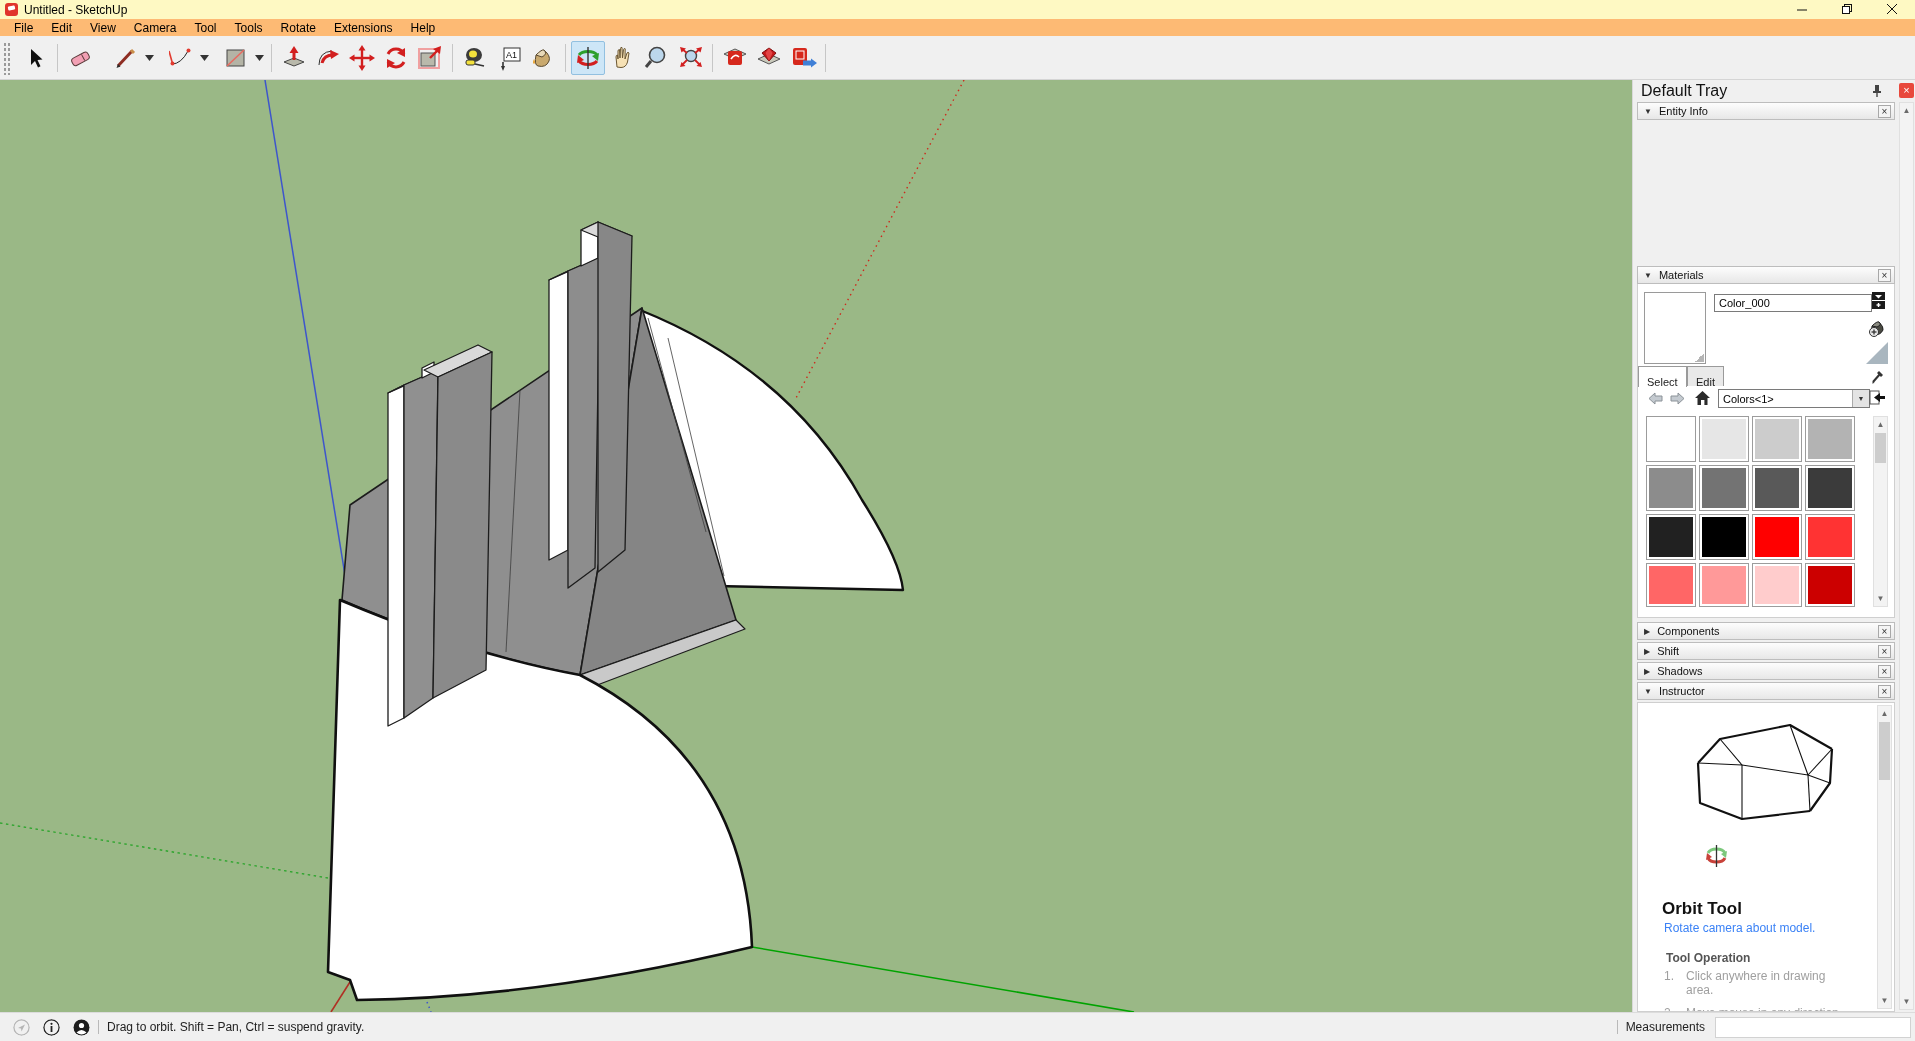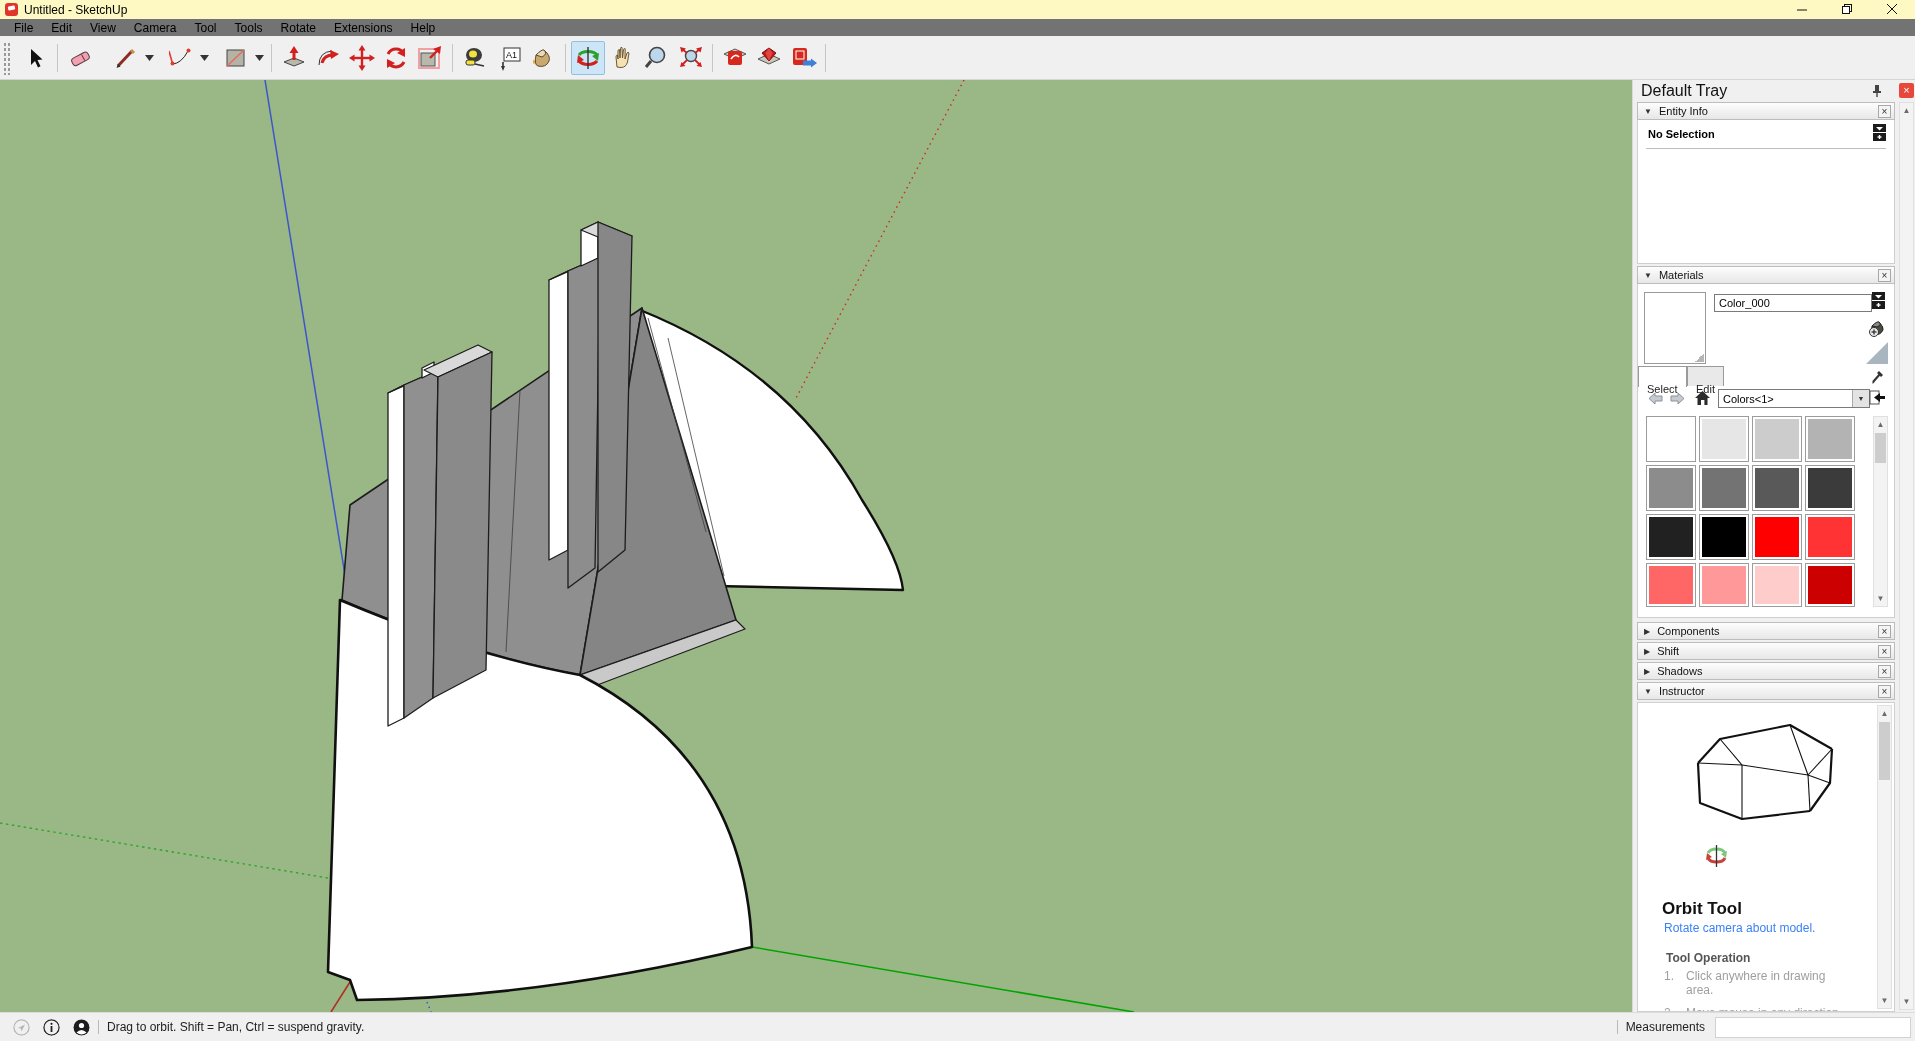--- a/index.html
+++ b/index.html
@@ -3,21 +3,21 @@
 <meta charset="utf-8">
 <style>
   * { margin:0; padding:0; box-sizing:border-box; }
   html,body { width:1915px; height:1041px; overflow:hidden; font-family:"Liberation Sans", sans-serif; background:#fff; }
   .titlebar { height:19px; background:#fef9c3; display:flex; align-items:center; position:relative; }
   .su-logo { width:13px; height:13px; margin:0 6px 0 5px; background:#e0352b; border-radius:3px; position:relative; }
   .su-logo:after { content:""; position:absolute; left:3px; top:3px; width:7px; height:4px; background:#fff; border-radius:1px; transform:rotate(-12deg); }
   .title-text { font-size:12px; color:#000; }
   .win-controls { position:absolute; right:0; top:0; height:19px; display:flex; }
   .win-btn { width:45px; height:19px; display:flex; align-items:center; justify-content:center; font-size:12px; color:#111; }
-  .menubar { height:18px; background:#737373; display:flex; align-items:center; padding-left:5px; border-bottom:1px solid #f0f0f0; }
+  .menubar { height:18px; background:#fdba74; display:flex; align-items:center; padding-left:5px; border-bottom:1px solid #f0f0f0; }
   .menu-item { font-size:12px; color:#000; padding:1px 9px; }
   .toolbar { height:43px; background:#f0f0f0; border-bottom:1px solid #d5d5d5; display:flex; align-items:center; position:relative; }
   .grip { width:8px; height:34px; margin-left:2px; background-image:radial-gradient(#9a9a9a 1px, transparent 1.2px); background-size:4px 5px; background-position:1px 1px; }
   .tb-btn { width:34px; height:34px; display:flex; align-items:center; justify-content:center; flex:0 0 auto; }
   .tb-btn.active { background:#cde6f7; border:1px solid #92c0e0; border-radius:2px; }
   .tb-dd { width:13px; height:34px; display:flex; align-items:center; justify-content:center; flex:0 0 auto; }
   .tb-dd svg { display:block; }
   .tb-sep { width:1px; height:28px; background:#c6c6c6; margin:0 5px; flex:0 0 auto; }
   .workarea { display:flex; height:932px; position:relative; }
   .viewport { width:1632px; height:932px; position:relative; background:#9ab886; }
@@ -32,21 +32,21 @@
   .section-header .tri { font-size:8px; margin-right:7px; color:#333; }
   .close-box { position:absolute; right:3px; top:2px; width:13px; height:13px; border:1px solid #a8a8a8; background:#f4f4f4; font-size:10px; line-height:11px; text-align:center; color:#333; }
   .panel-body { position:absolute; left:4px; width:258px; background:#fff; border:1px solid #cfcfcf; border-top:none; }
   .bold-label { font-weight:bold; font-size:11px; color:#000; }
   .details-icon { width:13px; height:17px; }
   .mat-swatch-box { position:absolute; left:6px; top:8px; width:62px; height:72px; border:1px solid #9a9a9a; background:#fff; }
   .mat-swatch-box:after { content:""; position:absolute; right:1px; bottom:1px; width:9px; height:9px; background:linear-gradient(135deg, transparent 50%, #b5b5b5 50%); }
   .mat-name-input { position:absolute; left:76px; top:10px; width:158px; height:18px; border:1px solid #7a7a7a; font-size:11px; padding:1px 4px; font-family:"Liberation Sans",sans-serif; }
   .sample-tri { position:absolute; right:6px; top:58px; width:0; height:0; border-left:22px solid transparent; border-bottom:22px solid #a9b6bf; }
   .tabs-row { position:absolute; left:0; width:258px; height:20px; }
-  .tab { position:absolute; top:0; height:20px; border:1px solid #9a9a9a; border-bottom:none; background:#e9e9e9; font-size:11px; padding:16px 8px 0 8px; color:#222; }
+  .tab { position:absolute; top:0; height:20px; border:1px solid #9a9a9a; border-bottom:none; background:#e9e9e9; font-size:11px; padding:9px 8px 0 8px; color:#222; }
   .tab.active { background:#fff; height:21px; top:0; z-index:2; }
   .combo { position:absolute; border:1px solid #7a7a7a; background:#fff; height:19px; font-size:11px; }
   .combo .combo-text { position:absolute; left:4px; top:3px; }
   .combo .combo-btn { position:absolute; right:0; top:0; width:17px; height:17px; background:#e3e3e3; border-left:1px solid #aaa; text-align:center; font-size:7px; line-height:17px; color:#333; }
   .swatch { position:absolute; width:50px; height:46px; border:1px solid #9c9c9c; box-shadow:inset 0 0 0 2px #fff; }
   .vscroll { position:absolute; background:#f3f3f3; border:1px solid #e0e0e0; }
   .scroll-arrow { position:absolute; left:0; width:100%; height:15px; color:#6a6a6a; font-size:8px; text-align:center; line-height:15px; background:#f3f3f3; }
   .scroll-thumb { position:absolute; left:1px; width:calc(100% - 2px); background:#cdcdcd; }
   .instructor-body { position:absolute; left:4px; top:622px; width:258px; height:310px; background:#fff; border:1px solid #cfcfcf; overflow:hidden; }
   .instr-title { position:absolute; left:24px; top:196px; font-size:17px; font-weight:bold; color:#111; }
@@ -353,31 +353,20 @@
     <div class="vscroll" style="right:1px; top:22px; width:15px; height:908px;">
       <div class="scroll-arrow" style="top:0;">▲</div>
       <div class="scroll-arrow" style="bottom:0;">▼</div>
     </div>
 
     <div class="section-header" style="top:22px;">
       <span class="tri">▼</span>
       <span>Entity Info</span>
       <div class="close-box">×</div>
     </div>
-    <div class="panel-body" style="top:40px; height:144px;">
-      <div class="bold-label" style="position:absolute; left:10px; top:8px;">No Selection</div>
-      <svg class="details-icon" style="position:absolute; right:8px; top:4px;" width="13" height="17">
-          <rect x="0" y="0" width="13" height="8" fill="#1b1b1b"></rect>
-          <path d="M3,3 L10,3 L6.5,6.5 Z" fill="#fff"></path>
-          <rect x="0" y="9" width="13" height="8" fill="#1b1b1b"></rect>
-          <line x1="6.5" y1="11" x2="6.5" y2="15" stroke="#fff" stroke-width="1.4"></line>
-          <line x1="4.5" y1="13" x2="8.5" y2="13" stroke="#fff" stroke-width="1.4"></line>
-        </svg>
-      <div style="position:absolute; left:8px; right:8px; top:28px; border-top:1px solid #bdbdbd;"></div>
-    </div>
 
     <div class="section-header" style="top:186px;">
       <span class="tri">▼</span>
       <span>Materials</span>
       <div class="close-box">×</div>
     </div>
     <div class="panel-body" style="top:204px; height:334px;">
       <div class="mat-swatch-box"></div>
       <input class="mat-name-input" value="Color_000" style="">
       <svg class="details-icon" style="position:absolute; right:9px; top:8px;" width="13" height="17">

